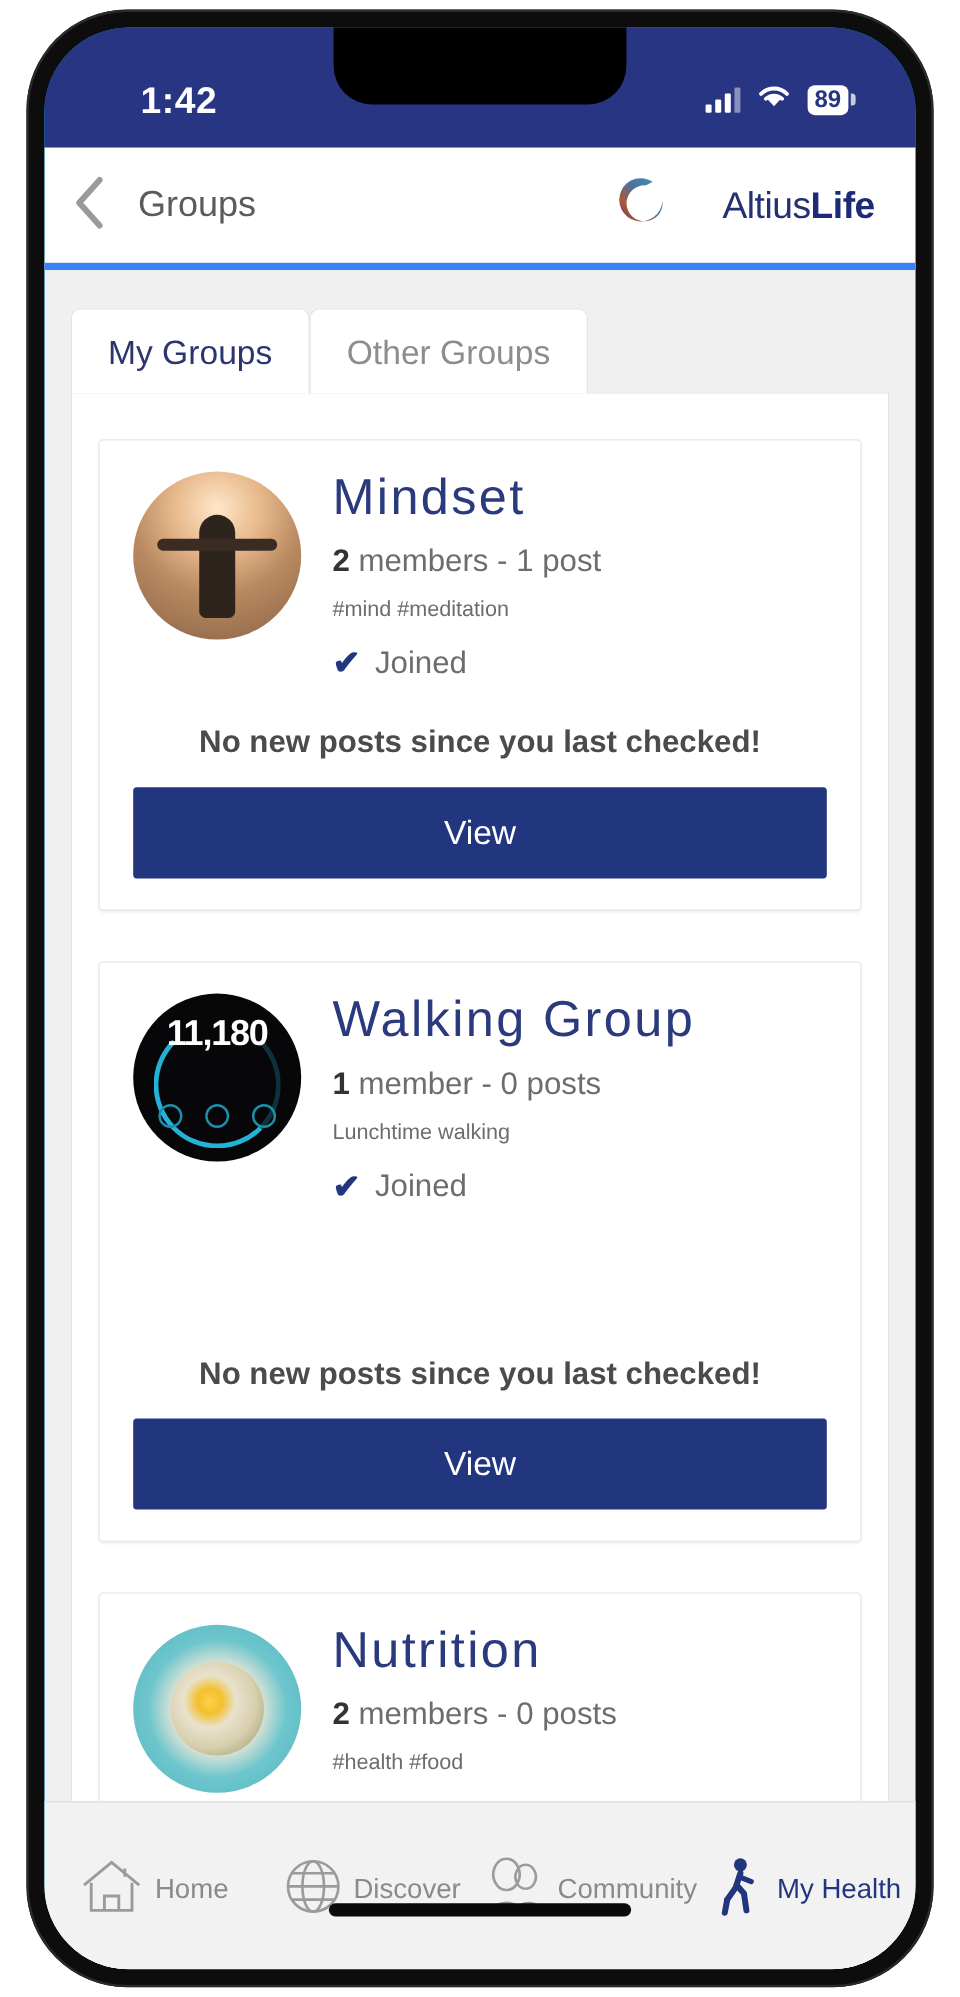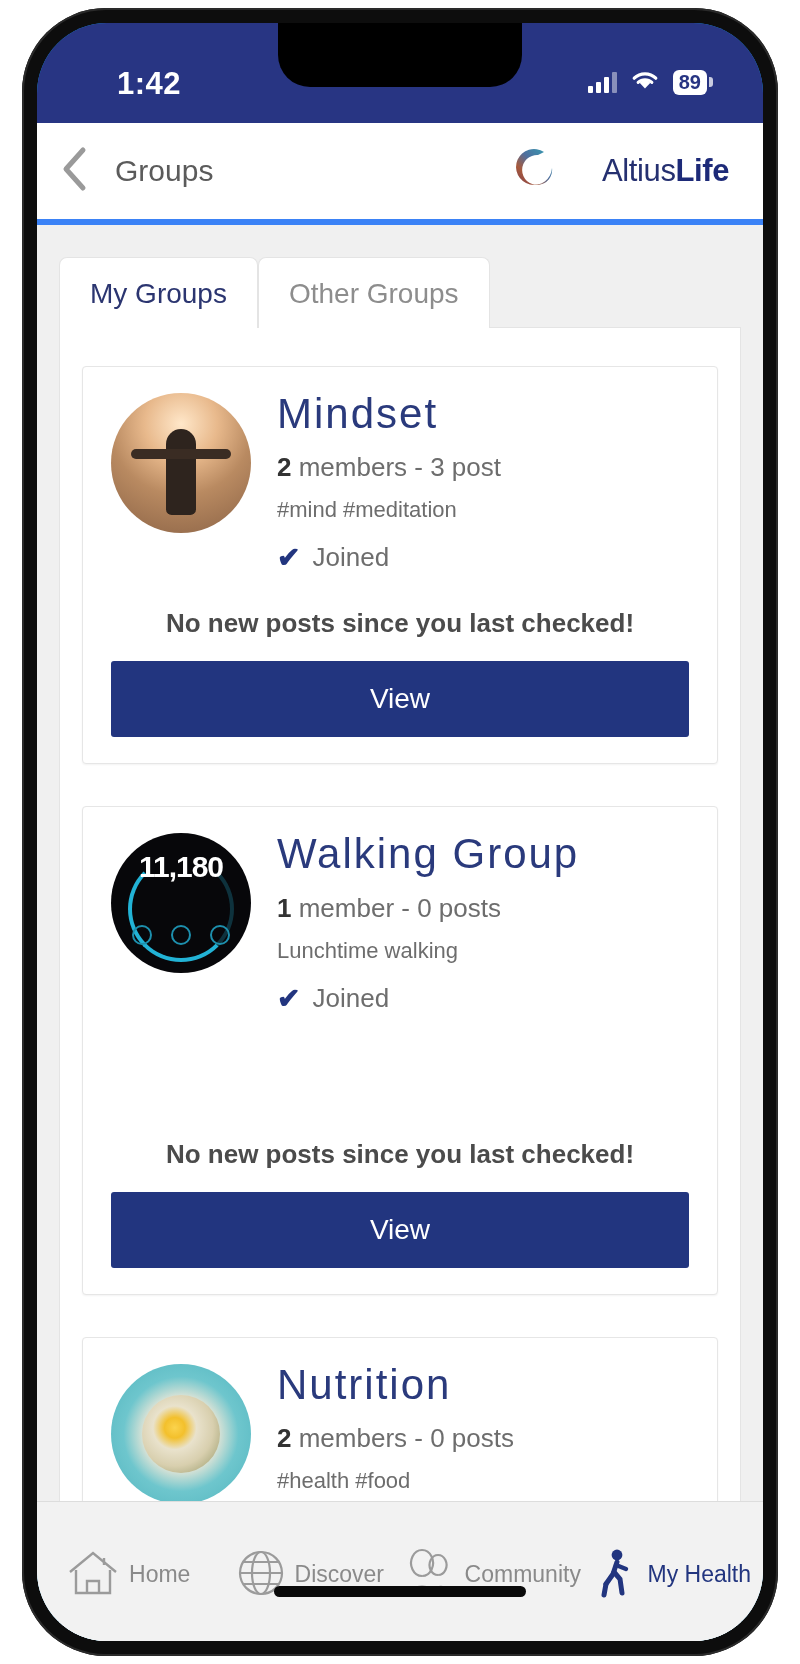--- a/index.html
+++ b/index.html
@@ -161,21 +161,21 @@
     line-height: 1.08;
     white-space: nowrap;
   }
   .group-meta {
     font-size: 26px;
     color: #6d6d6d;
     margin-top: 16px;
   }
   .group-meta b { color: #333333; font-weight: bold; }
   .group-tags {
-    font-size: 22px;
+    font-size: 18px;
     color: #6d6d6d;
     margin-top: 14px;
   }
   .joined-row {
     display: flex; align-items: center; gap: 12px;
     margin-top: 18px;
     font-size: 26px;
     color: #6d6d6d;
   }
   .check { color: #22357f; font-size: 28px; font-weight: bold; }
@@ -352,21 +352,21 @@
         </div>
       </div>
 
       <div id="tab-panel">
 
         <div class="group-card">
           <div class="card-top">
             <div class="avatar av-mindset"></div>
             <div class="card-info">
               <div class="group-title">Mindset</div>
-              <div class="group-meta"><b>2</b><span> members - 3 post</span></div>
+              <div class="group-meta"><b>2</b><span> members - 1 post</span></div>
               <div class="group-tags">#mind #meditation</div>
               <div class="joined-row">
                 <span class="check">✔</span>
                 <span>Joined</span>
               </div>
             </div>
           </div>
           <div class="no-posts">No new posts since you last checked!</div>
           <button class="view-btn">View</button>
         </div>

